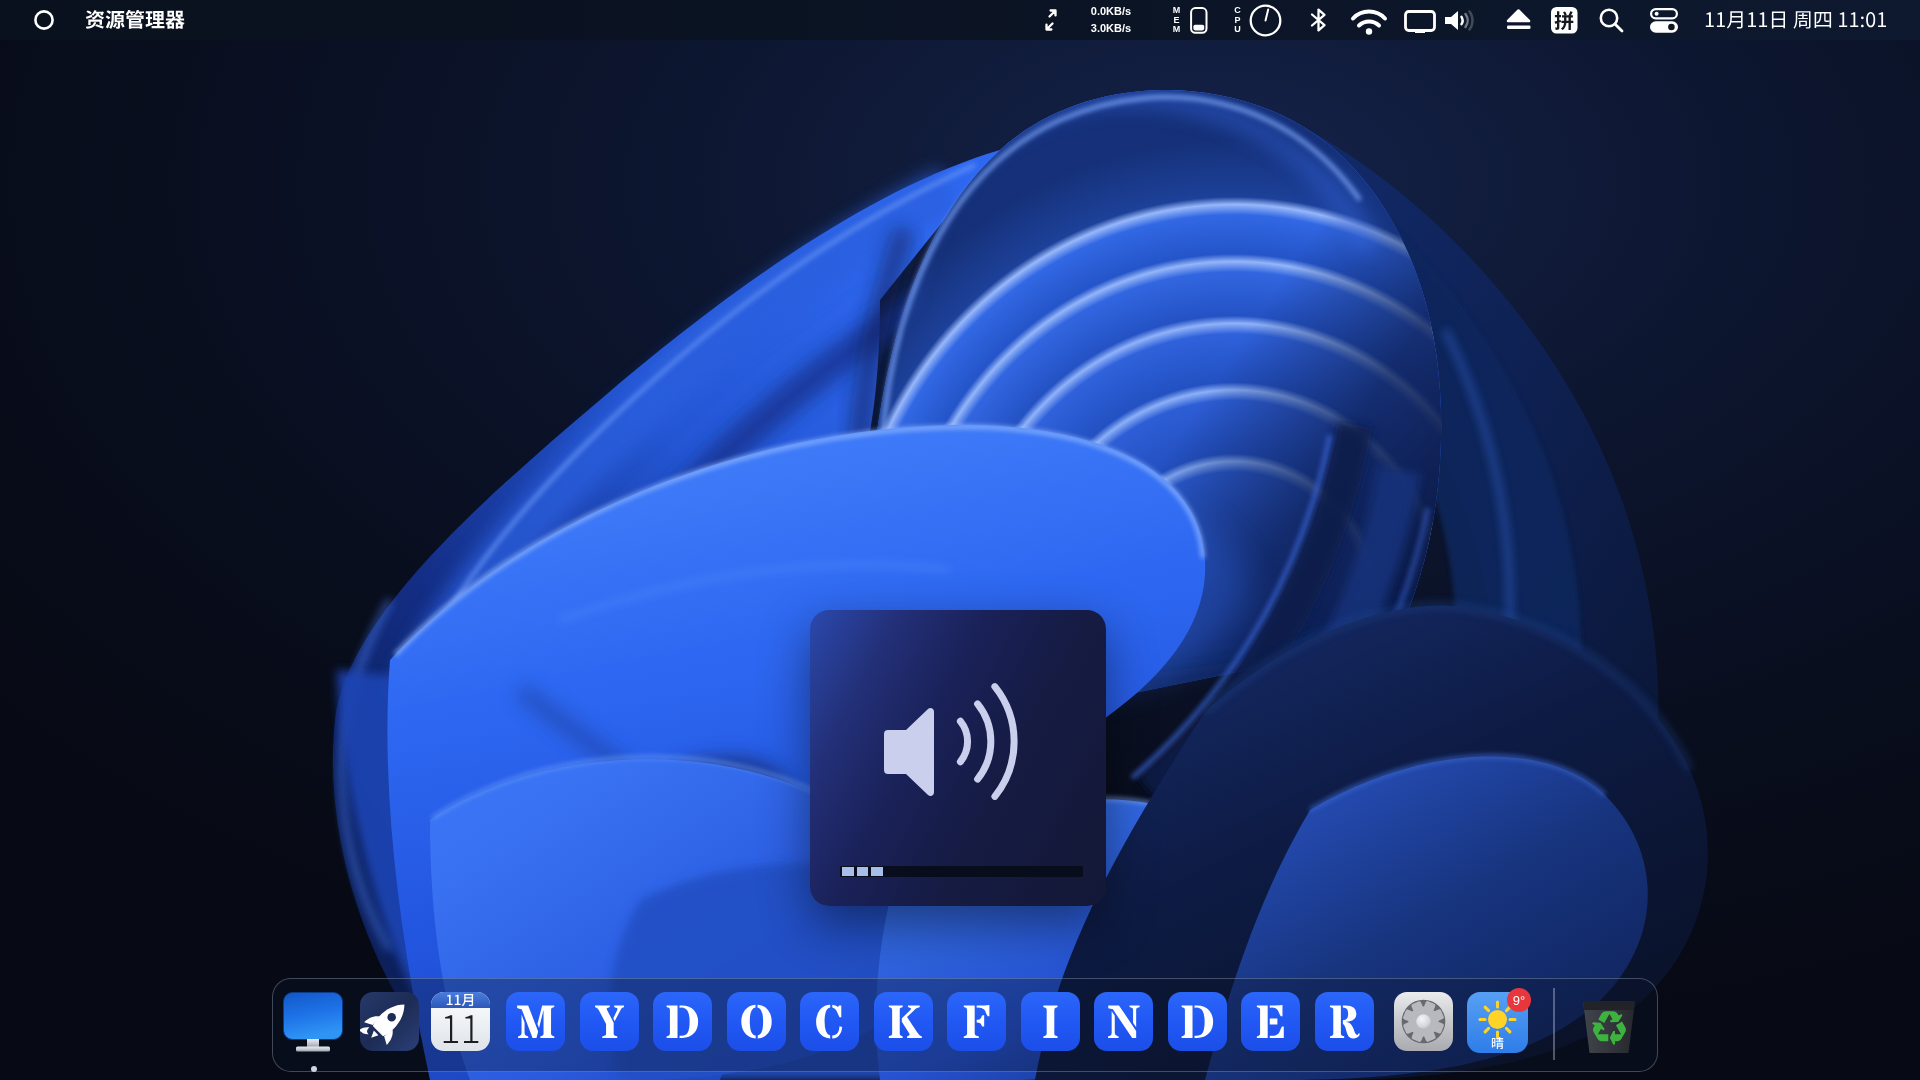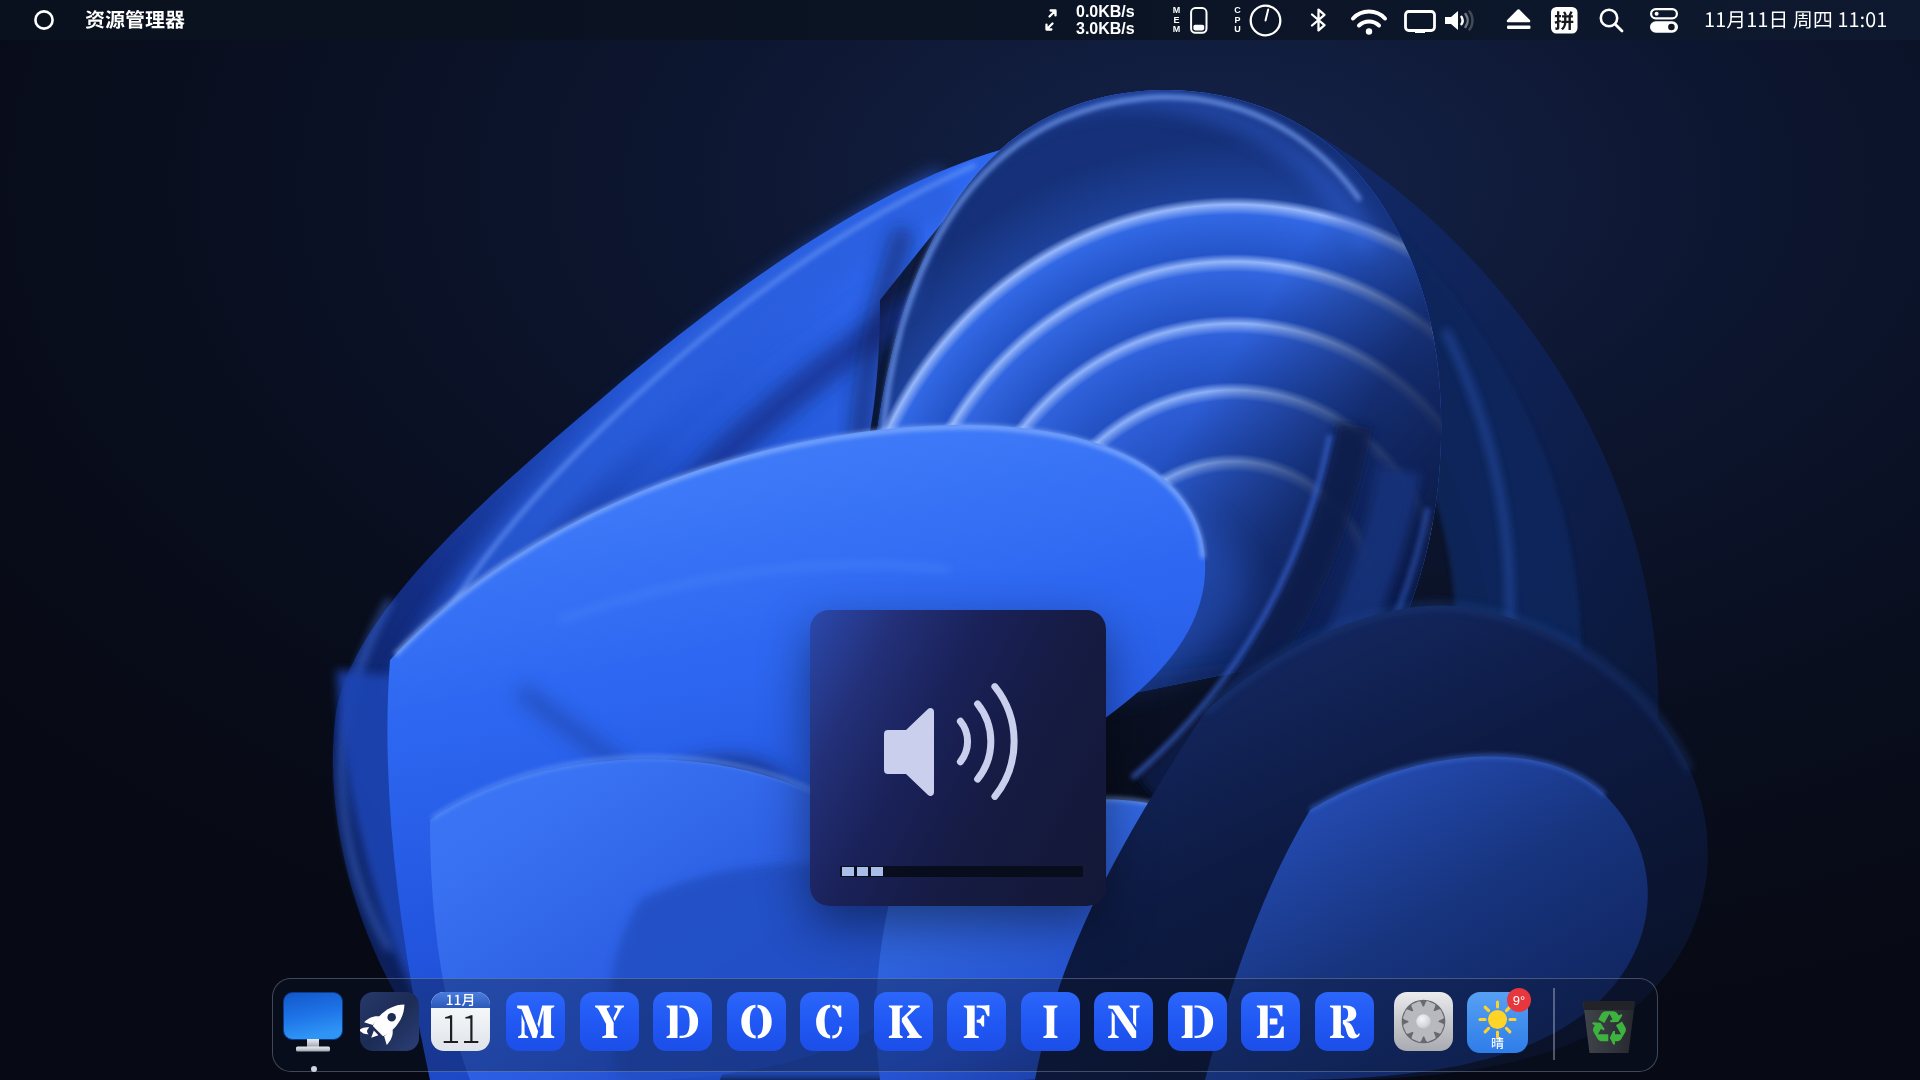--- a/index.html
+++ b/index.html
@@ -157,21 +157,21 @@
 <svg style="position:absolute;left:33px;top:9px" width="22" height="22">
         <circle cx="11" cy="11" r="8.6" fill="none" stroke="#fff" stroke-width="2.6"></circle>
       </svg>
 <svg style="position:absolute;left:85px;top:0px" width="110" height="40">
         <path transform="translate(0,27)" d="M1.4 -14.9 2.6 -16.5Q3.3 -16.2 4.1 -15.9Q4.8 -15.6 5.6 -15.2Q6.3 -14.8 6.7 -14.5L5.5 -12.7Q5 -13 4.4 -13.4Q3.7 -13.8 2.9 -14.2Q2.1 -14.6 1.4 -14.9ZM0.9 -10.3Q2 -10.6 3.6 -11.1Q5.1 -11.6 6.8 -12.2L7.2 -10.1Q5.7 -9.6 4.3 -9.1Q2.8 -8.6 1.6 -8.1ZM9.3 -16.8 11.5 -16.5Q11 -15 10.2 -13.7Q9.3 -12.3 8 -11.1Q7.8 -11.4 7.5 -11.7Q7.2 -12 6.9 -12.3Q6.6 -12.5 6.3 -12.6Q7.5 -13.5 8.2 -14.6Q8.9 -15.8 9.3 -16.8ZM10.1 -15.3H16.9V-13.5H8.9ZM16.4 -15.3H16.8L17.1 -15.4L18.9 -14.9Q18.6 -14.1 18.2 -13.1Q17.8 -12.2 17.5 -11.5L15.4 -12.1Q15.6 -12.6 15.9 -13.4Q16.2 -14.3 16.4 -15ZM3.3 -7.5H17V-2.2H14.5V-5.3H5.6V-2H3.3ZM8.9 -4.8H11.2Q11 -3.5 10.4 -2.4Q9.9 -1.4 8.9 -0.5Q7.8 0.3 6.1 0.9Q4.4 1.5 1.7 1.8Q1.6 1.5 1.5 1.2Q1.3 0.8 1.1 0.4Q0.9 0.1 0.7 -0.2Q3.1 -0.4 4.6 -0.8Q6.1 -1.2 6.9 -1.8Q7.8 -2.4 8.2 -3.1Q8.7 -3.9 8.9 -4.8ZM10.1 -1 11.5 -2.7Q12.4 -2.4 13.4 -2.1Q14.4 -1.8 15.4 -1.5Q16.5 -1.2 17.4 -0.8Q18.3 -0.5 18.9 -0.2L17.5 1.7Q16.8 1.4 16 1.1Q15.1 0.7 14.1 0.3Q13.1 -0 12 -0.4Q11 -0.7 10.1 -1ZM11.9 -14.4H14.2Q14 -13.3 13.6 -12.3Q13.2 -11.2 12.5 -10.4Q11.8 -9.5 10.7 -8.8Q9.6 -8 7.9 -7.5Q7.7 -7.9 7.3 -8.4Q7 -8.9 6.6 -9.2Q8.1 -9.6 9.1 -10.2Q10 -10.8 10.5 -11.4Q11.1 -12.1 11.4 -12.9Q11.7 -13.6 11.9 -14.4ZM13.7 -13.3Q14.2 -12.4 15 -11.6Q15.7 -10.9 16.8 -10.4Q17.9 -9.8 19.2 -9.6Q18.8 -9.3 18.4 -8.7Q18 -8.1 17.8 -7.7Q16.4 -8.1 15.3 -8.9Q14.2 -9.6 13.3 -10.6Q12.5 -11.6 11.9 -12.8Z M27.3 -15.9H39.2V-13.8H27.3ZM26.6 -15.9H28.9V-10.4Q28.9 -9.1 28.8 -7.5Q28.7 -5.9 28.5 -4.2Q28.2 -2.6 27.6 -1Q27.1 0.6 26.2 1.8Q26 1.6 25.6 1.4Q25.2 1.1 24.8 0.9Q24.5 0.6 24.2 0.5Q25 -0.6 25.5 -2Q26 -3.4 26.2 -4.9Q26.5 -6.4 26.5 -7.8Q26.6 -9.2 26.6 -10.4ZM31.8 -7.7V-6.5H36.4V-7.7ZM31.8 -10.4V-9.3H36.4V-10.4ZM29.6 -12.1H38.6V-4.8H29.6ZM30 -4 32.1 -3.4Q31.8 -2.7 31.4 -2Q31 -1.2 30.6 -0.5Q30.2 0.2 29.8 0.7Q29.6 0.5 29.2 0.3Q28.9 0.1 28.5 -0.1Q28.2 -0.3 27.9 -0.4Q28.5 -1.2 29 -2.1Q29.6 -3.1 30 -4ZM35.7 -3.5 37.7 -4.3Q38.1 -3.7 38.4 -3Q38.8 -2.3 39.1 -1.6Q39.5 -0.9 39.7 -0.4L37.5 0.5Q37.3 0 37 -0.7Q36.7 -1.4 36.3 -2.1Q36 -2.8 35.7 -3.5ZM32.8 -13.9 35.5 -13.4Q35.2 -12.7 34.8 -12.1Q34.4 -11.4 34 -11L32.1 -11.5Q32.3 -12 32.5 -12.7Q32.7 -13.4 32.8 -13.9ZM32.8 -5.5H35.1V-0.5Q35.1 0.3 34.9 0.7Q34.8 1.2 34.2 1.4Q33.7 1.7 33 1.7Q32.3 1.8 31.4 1.8Q31.3 1.3 31.1 0.7Q30.9 0.2 30.8 -0.3Q31.3 -0.3 31.8 -0.3Q32.3 -0.3 32.5 -0.3Q32.8 -0.3 32.8 -0.5ZM21.5 -15.1 22.9 -16.8Q23.4 -16.6 24 -16.2Q24.7 -15.9 25.3 -15.5Q25.9 -15.2 26.2 -14.9L24.8 -13Q24.4 -13.3 23.9 -13.6Q23.3 -14 22.6 -14.4Q22 -14.8 21.5 -15.1ZM20.6 -9.7 21.9 -11.4Q22.4 -11.2 23.1 -10.9Q23.7 -10.5 24.3 -10.2Q24.9 -9.9 25.3 -9.6L23.8 -7.7Q23.5 -8 22.9 -8.3Q22.3 -8.7 21.7 -9Q21.1 -9.4 20.6 -9.7ZM20.8 0.2Q21.2 -0.5 21.7 -1.6Q22.2 -2.7 22.7 -3.9Q23.2 -5.1 23.6 -6.2L25.6 -4.9Q25.2 -3.8 24.8 -2.7Q24.3 -1.6 23.9 -0.5Q23.4 0.5 23 1.5Z M45.8 -0.5H55.5V1.3H45.8ZM41.5 -11.4H58.6V-7.9H56.2V-9.6H43.8V-7.9H41.5ZM45.7 -8.8H56.1V-4.3H45.7V-6H53.8V-7.1H45.7ZM45.8 -3.4H57.2V1.8H54.8V-1.6H45.8ZM43.9 -8.8H46.3V1.8H43.9ZM48.4 -12.5 50.6 -13Q50.9 -12.5 51.1 -12Q51.4 -11.4 51.5 -11L49.3 -10.5Q49.2 -10.9 48.9 -11.5Q48.7 -12 48.4 -12.5ZM43.6 -15.6H49.9V-13.9H43.6ZM51.9 -15.6H59V-13.9H51.9ZM43.2 -17.1 45.6 -16.7Q45.1 -15.3 44.3 -13.9Q43.5 -12.5 42.6 -11.6Q42.4 -11.7 42 -11.9Q41.7 -12.1 41.3 -12.3Q40.9 -12.5 40.6 -12.7Q41.4 -13.5 42.1 -14.7Q42.8 -15.9 43.2 -17.1ZM51.8 -17.1 54.1 -16.7Q53.8 -15.5 53.1 -14.3Q52.5 -13.1 51.8 -12.3Q51.6 -12.5 51.2 -12.7Q50.8 -12.9 50.5 -13.1Q50.1 -13.2 49.8 -13.4Q50.5 -14.1 51 -15.1Q51.5 -16.1 51.8 -17.1ZM44.8 -14.2 46.7 -14.9Q47.2 -14.3 47.6 -13.6Q48.1 -13 48.3 -12.5L46.2 -11.7Q46 -12.2 45.6 -12.9Q45.2 -13.6 44.8 -14.2ZM53.4 -14.2 55.3 -15Q55.8 -14.5 56.4 -13.8Q56.9 -13.1 57.2 -12.6L55.2 -11.7Q55 -12.2 54.5 -12.9Q53.9 -13.6 53.4 -14.2Z M70.3 -10.5V-8.8H76.3V-10.5ZM70.3 -14.1V-12.4H76.3V-14.1ZM68.1 -16.1H78.6V-6.8H68.1ZM68 -5.1H78.8V-2.9H68ZM66.6 -1H79.5V1.2H66.6ZM60.7 -15.8H67.4V-13.6H60.7ZM60.9 -10.1H67V-7.9H60.9ZM60.5 -2.5Q61.4 -2.7 62.4 -3Q63.5 -3.3 64.8 -3.7Q66 -4.1 67.2 -4.5L67.6 -2.2Q65.9 -1.7 64.2 -1.1Q62.5 -0.5 61 -0ZM62.9 -15H65.2V-2.7L62.9 -2.3ZM72.3 -15.3H74.4V-7.8H74.6V0H72.1V-7.8H72.3Z M84.5 -14.2V-12.4H86.8V-14.2ZM82.4 -16.2H89V-10.3H82.4ZM93 -14.2V-12.4H95.4V-14.2ZM90.8 -16.2H97.7V-10.3H90.8ZM80.9 -8.6H99.1V-6.5H80.9ZM83.5 -0.7H87.9V1.3H83.5ZM91.8 -0.7H96.6V1.3H91.8ZM92.8 -8.1Q93.5 -7.2 94.6 -6.4Q95.7 -5.6 97 -5Q98.3 -4.5 99.7 -4.1Q99.5 -3.9 99.2 -3.5Q98.9 -3.2 98.6 -2.8Q98.4 -2.5 98.2 -2.2Q96.7 -2.6 95.4 -3.4Q94 -4.2 92.8 -5.2Q91.7 -6.2 90.8 -7.3ZM82.4 -4.5H89V1.7H86.7V-2.5H84.6V1.8H82.4ZM90.8 -4.5H97.7V1.7H95.4V-2.5H93V1.8H90.8ZM88.2 -10.6 90.5 -10.2Q89.8 -8.6 88.6 -7.1Q87.4 -5.6 85.7 -4.4Q84 -3.2 81.7 -2.2Q81.6 -2.5 81.3 -2.9Q81.1 -3.2 80.9 -3.6Q80.6 -3.9 80.4 -4.1Q82.5 -4.9 84 -5.9Q85.6 -7 86.6 -8.2Q87.6 -9.4 88.2 -10.6ZM92.1 -9.6 93.3 -10.8Q94.1 -10.5 95 -10.1Q95.8 -9.7 96.3 -9.2L95 -8Q94.6 -8.4 93.7 -8.9Q92.9 -9.3 92.1 -9.6Z" fill="#fff"></path>
       </svg>
 <svg style="position:absolute;left:1039px;top:7px" width="24" height="26" fill="none" stroke="#fff" stroke-width="2.3" stroke-linecap="round" stroke-linejoin="round">
 <path d="M10.5 9.5 L16.5 3.5 M11.6 3.5 L16.5 3.5 L16.5 8.4"></path>
 <path d="M13.5 16.5 L7.5 22.5 M12.4 22.5 L7.5 22.5 L7.5 17.6"></path>
       </svg>
-<div style="position:absolute;left:1076px;top:3px;width:70px;text-align:left;font-weight:bold;font-size:16px;line-height:17px;color:#fff;letter-spacing:0px">0.0KB/s<br>3.0KB/s</div>
+<div style="position:absolute;left:1076px;top:3px;width:70px;text-align:center;font-weight:bold;font-size:11px;line-height:17px;color:#fff;letter-spacing:0px">0.0KB/s<br>3.0KB/s</div>
 <div class="vlab" style="left:1170px">M<br>E<br>M</div>
 <svg style="position:absolute;left:1190px;top:7px" width="19" height="27">
 <rect x="1.1" y="1.1" width="15.4" height="24.6" rx="4.3" fill="none" stroke="#fff" stroke-width="2"></rect>
 <rect x="3.4" y="17.8" width="10.8" height="5.6" rx="1.8" fill="#fff"></rect>
       </svg>
 <div class="vlab" style="left:1231px">C<br>P<br>U</div>
 <svg style="position:absolute;left:1249px;top:4px" width="33" height="33">
 <circle cx="16.5" cy="16.5" r="14.8" fill="none" stroke="#fff" stroke-width="2.3"></circle>
 <path d="M16.5 16.5 L19.2 5.5" stroke="#fff" stroke-width="2" stroke-linecap="round"></path>
       </svg>

